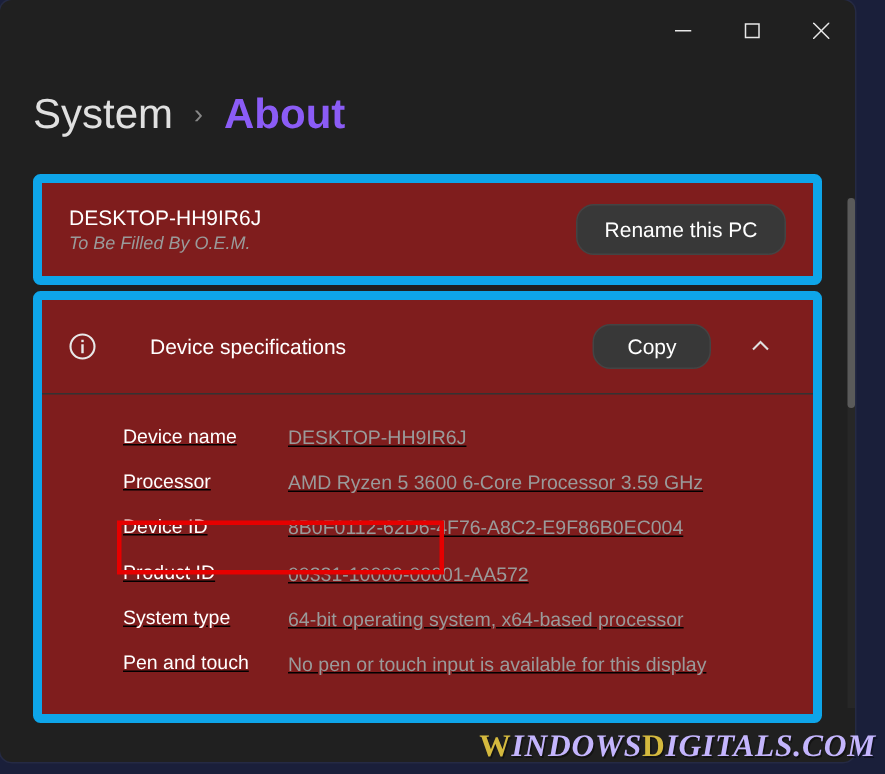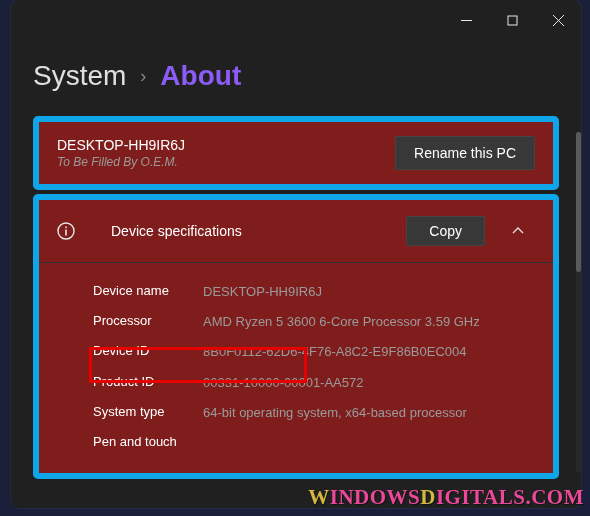--- a/index.html
+++ b/index.html
@@ -6,21 +6,21 @@
   body {
     width: 590px;
     height: 516px;
     background: #1a1f3a;
     font-family: "Segoe UI", -apple-system, sans-serif;
     overflow: hidden;
     position: relative;
   }
   .window {
     position: absolute;
-    top: 0; left: 11px;
+    top: 0; left: 0;
     width: 570px;
     height: 508px;
     background: #202020;
     border-radius: 8px;
     overflow: hidden;
     box-shadow: 0 0 0 1px rgba(255,255,255,0.05);
   }
   .titlebar {
     height: 40px;
     display: flex;
@@ -78,21 +78,21 @@
     display: flex;
     align-items: center;
     justify-content: space-between;
     padding: 14px 18px;
   }
   .pc-name { font-size: 14px; color: #fff; font-weight: 500; }
   .pc-sub { font-size: 12px; color: #9a9a9a; margin-top: 2px; font-style: italic; }
   .btn {
     background: #383838;
     border: 1px solid #444;
-    border-radius: 2px;
+    border-radius: 12px;
     color: #fff;
     font-size: 14px;
     padding: 8px 18px;
     cursor: pointer;
   }
   .card-header {
     display: flex;
     align-items: center;
     padding: 14px 18px;
     gap: 16px;
@@ -106,20 +106,21 @@
   .card-title { flex: 1; font-size: 14px; color: #fff; margin-left: 20px; }
   .chev {
     width: 34px; height: 34px;
     display: flex; align-items: center; justify-content: center;
     color: #e0e0e0;
     cursor: pointer;
   }
   .spec-body {
     padding: 14px 18px 18px 54px;
     position: relative;
+    text-decoration: underline;
   }
   .spec-row {
     display: flex;
     align-items: flex-start;
     padding: 6px 0;
   }
   .spec-label {
     width: 110px;
     font-size: 13px;
     color: #fff;
@@ -141,21 +142,21 @@
     right: 6px;
     bottom: 6px;
     font-family: Georgia, "Times New Roman", serif;
     font-weight: bold;
     font-size: 21px;
     letter-spacing: 0.5px;
     text-shadow: 1px 1px 0 rgba(0,0,0,0.4);
     white-space: nowrap;
   }
   .watermark .w1 { color: #d4b93e; }
-  .watermark .w2 { color: #ec4899; }
+  .watermark .w2 { color: #c4b5fd; font-style: italic; }
   .watermark .w3 { color: #d4b93e; }
 </style>
 </head>
 <body>
 
 <div class="window">
 
   <div class="titlebar">
     <div class="winbtn">
       <svg width="11" height="11" viewBox="0 0 11 11">
@@ -225,20 +226,21 @@
         <div class="spec-row">
           <div class="spec-label">Product ID</div>
           <div class="spec-value">00331-10000-00001-AA572</div>
         </div>
         <div class="spec-row">
           <div class="spec-label">System type</div>
           <div class="spec-value">64-bit operating system, x64-based processor</div>
         </div>
         <div class="spec-row">
           <div class="spec-label">Pen and touch</div>
+          <div class="spec-value">No pen or touch input is available for this display</div>
         </div>
 
         <div class="highlight-box" style="left:50px; top:84px; width:218px; height:36px;"></div>
       </div>
     </div>
 
   </div>
 
   <div class="scrollbar">
     <div class="scrollbar-thumb"></div>

